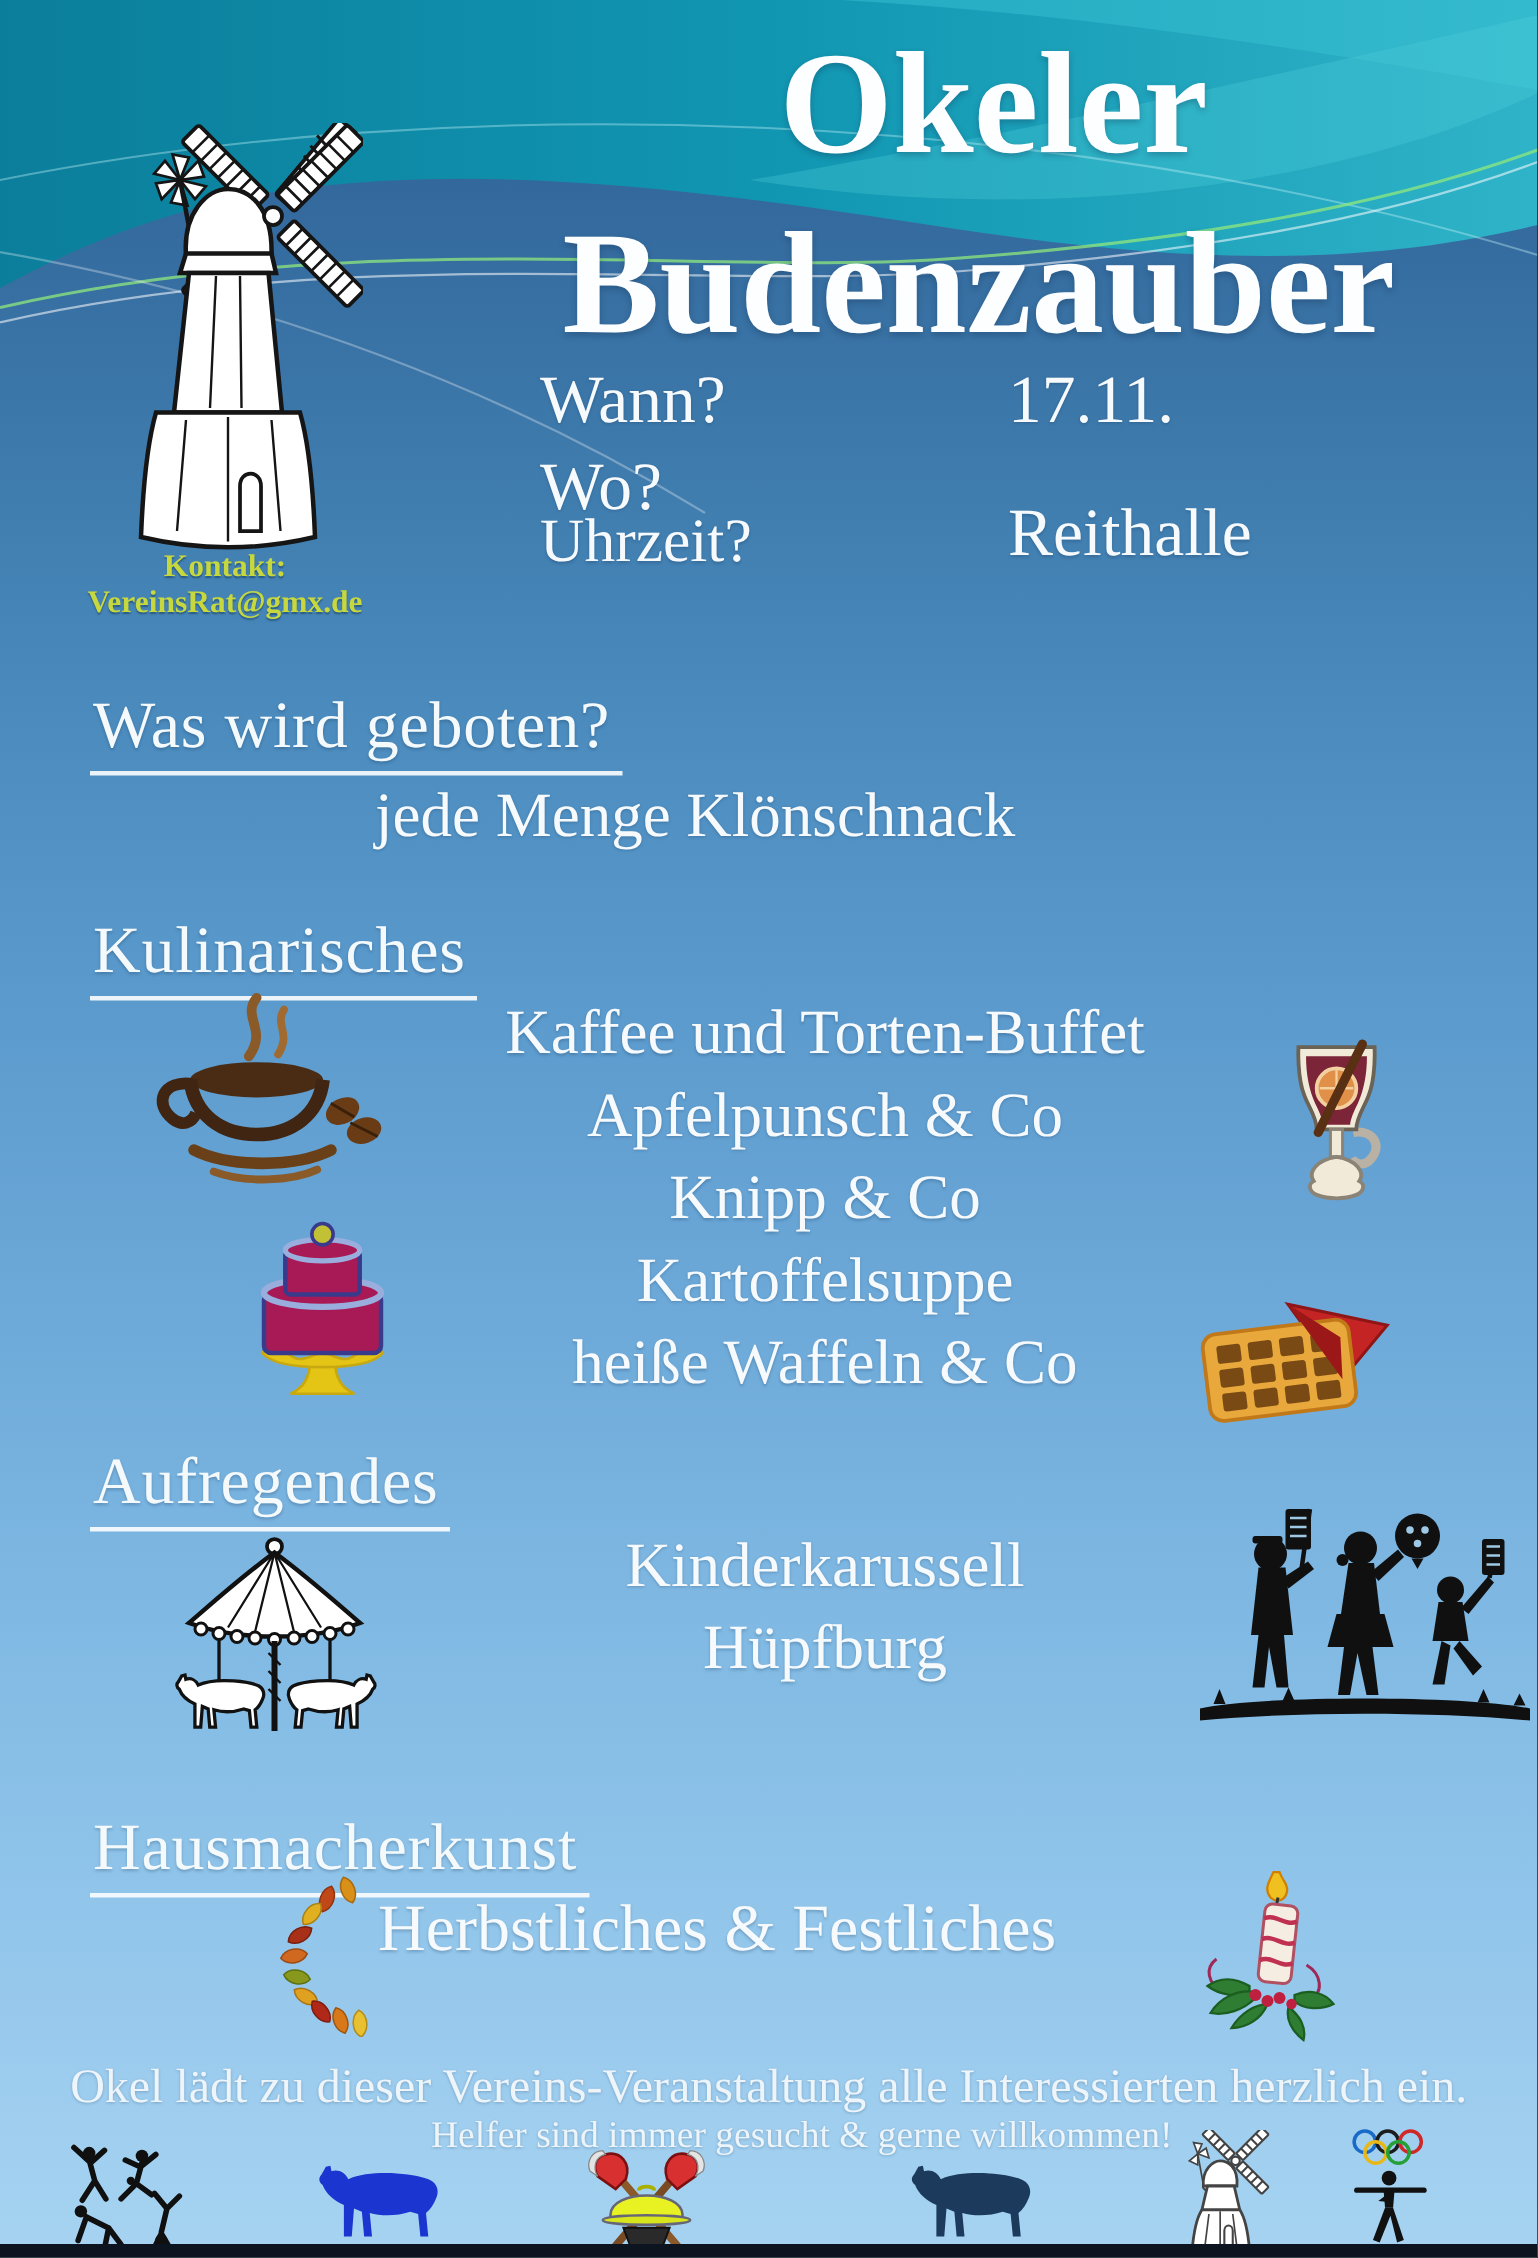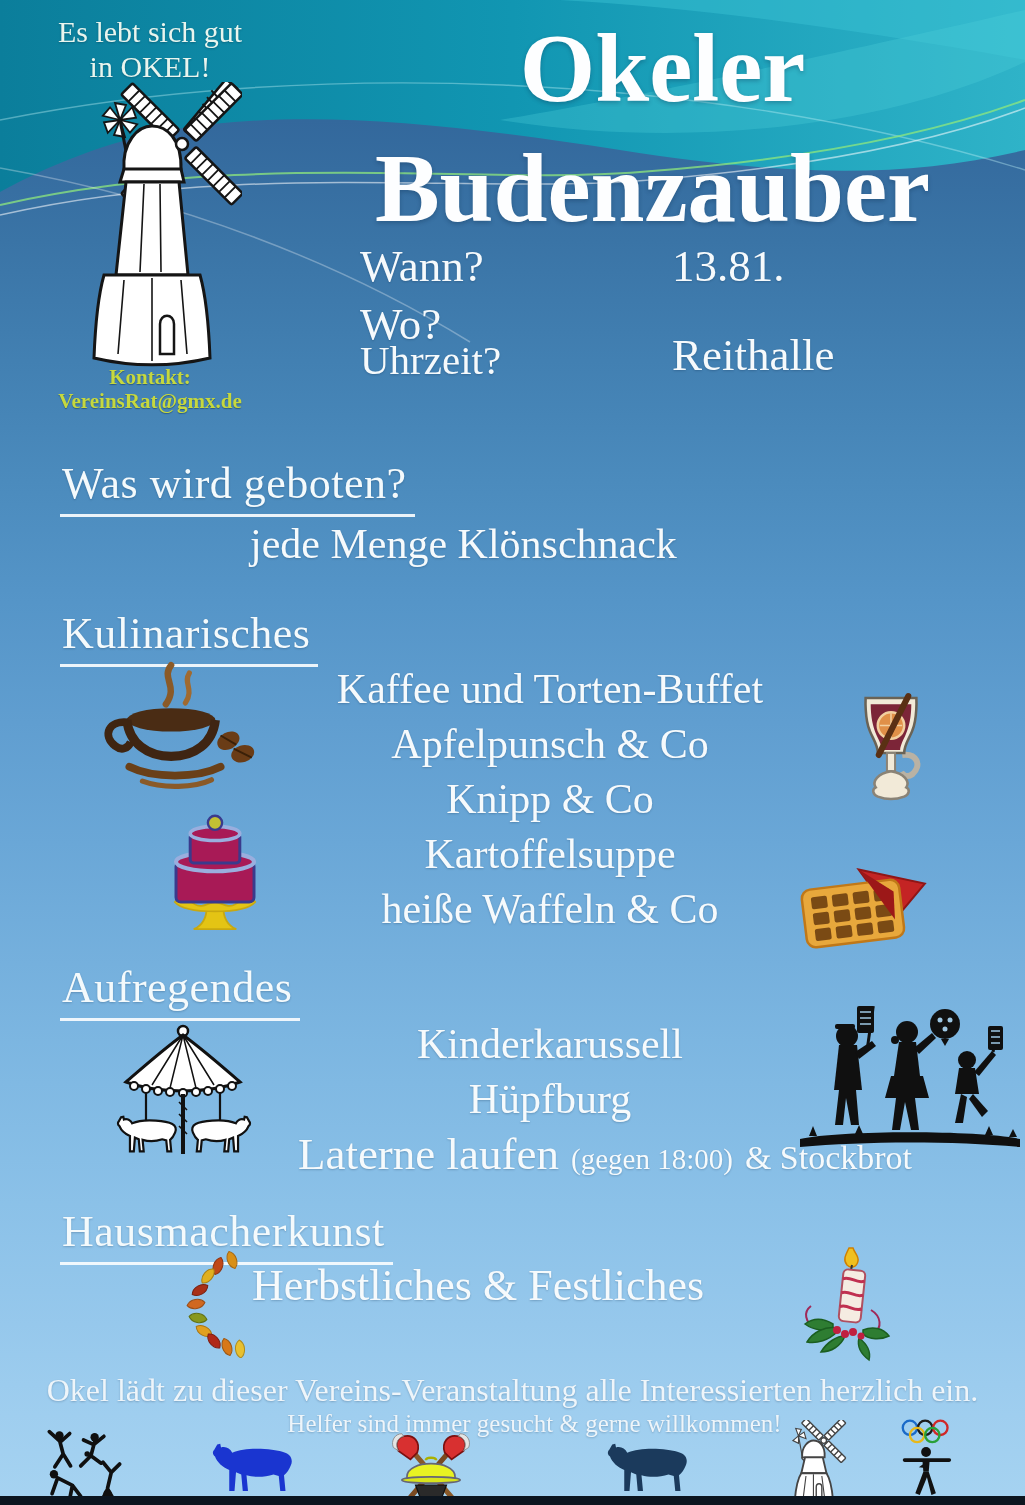--- a/index.html
+++ b/index.html
@@ -49,24 +49,20 @@
     </defs>
     <path d="M0,0 H1025 V150 C900,180 780,175 620,150 C440,122 300,108 170,130 C105,142 50,165 0,192 Z" fill="url(#tealGrad)"></path>
     <path d="M560,0 H1025 V60 C850,28 700,8 560,0 Z" fill="#3cc4d4" opacity="0.45"></path>
     <path d="M1025,10 C800,62 640,96 500,120 C700,152 900,122 1025,62 Z" fill="#4fd0dc" opacity="0.3"></path>
     <path d="M0,120 C300,60 700,70 1025,170" fill="none" stroke="#bfeff5" stroke-width="1.4" opacity="0.4"></path>
     <path d="M0,205 C240,150 480,185 640,172 C800,160 930,135 1025,100" fill="none" stroke="#8fe87c" stroke-width="2" opacity="0.75"></path>
     <path d="M0,215 C240,160 480,195 650,180 C810,167 935,142 1025,108" fill="none" stroke="#ffffff" stroke-width="1.5" opacity="0.55"></path>
     <path d="M0,168 C180,200 340,262 470,342" fill="none" stroke="#ffffff" stroke-width="1.5" opacity="0.3"></path>
   </svg>
 
-  <div class="abs center" style="left:28px;top:14px;width:244px;font-size:30px;line-height:1.18;color:#e9f5ee;text-shadow:0 1px 2px rgba(0,30,50,.3);">
-    <div>Es lebt sich gut</div>
-    <div>in OKEL!</div>
-  </div>
 
   <svg class="abs" style="left:62px;top:82px" width="180" height="285" viewBox="0 0 180 285">
     <g stroke="#151515" fill="#ffffff">
       <g stroke-width="2.5">
         <g transform="rotate(40 120 62)">
             <rect x="12" y="-7" width="64" height="14" rx="2"></rect>
             <path d="M20,-7 L22,7 M28,-7 L30,7 M36,-7 L38,7 M44,-7 L46,7 M52,-7 L54,7 M60,-7 L62,7 M68,-7 L70,7" fill="none" stroke-width="2" transform="translate(120 62) scale(0)"></path>
           </g>
       </g>
 
@@ -120,21 +116,21 @@
 
   <div class="abs center" style="left:18px;top:366px;width:264px;font-size:21px;font-weight:700;color:#c6d83e;line-height:1.12;text-shadow:0 1px 1px rgba(0,30,50,.4);">
     <div>Kontakt:</div>
     <div>VereinsRat@gmx.de</div>
   </div>
 
   <div class="abs title" style="left:300px;top:20px;width:725px;font-size:97px;">Okeler</div>
   <div class="abs title" style="left:280px;top:140px;width:745px;font-size:97px;">Budenzauber</div>
 
   <div class="abs t" style="left:360px;top:240px;font-size:45px;">Wann?</div>
-  <div class="abs t" style="left:672px;top:240px;font-size:45px;">13.81.</div>
+  <div class="abs t" style="left:672px;top:240px;font-size:45px;">17.11.</div>
   <div class="abs t" style="left:360px;top:298px;font-size:45px;">Wo?</div>
   <div class="abs t" style="left:672px;top:298px;font-size:45px;margin-top:31px;">Reithalle</div>
   <div class="abs t" style="left:360px;top:336px;font-size:41px;">Uhrzeit?</div>
 
   <div class="abs" style="left:60px;top:458px;text-align:center;"><span class="h">Was wird geboten?</span></div>
   <div class="abs t" style="left:250px;top:520px;font-size:42px;">jede Menge Klönschnack</div>
 
   <div class="abs" style="left:60px;top:608px;"><span class="h">Kulinarisches</span></div>
 
   <svg class="abs" style="left:90px;top:660px" width="170" height="138" viewBox="0 0 130 106">
@@ -228,25 +224,20 @@
         <use href="#horse-shape" fill="#fff" stroke="#111" stroke-width="4"></use>
       </g>
     <g transform="translate(146 92) scale(-0.55 0.55)">
         <use href="#horse-shape" fill="#fff" stroke="#111" stroke-width="4"></use>
       </g>
   </svg>
 
   <div class="abs t center" style="left:320px;top:1075px;width:460px;font-size:42px;">Hüpfburg</div>
   <div class="abs t center" style="left:320px;top:1020px;width:460px;font-size:42px;">Kinderkarussell</div>
 
-  <div class="abs t" style="left:250px;top:1128px;width:710px;display:flex;justify-content:center;align-items:baseline;gap:12px;white-space:nowrap;">
-    <span style="font-size:45px;">Laterne laufen</span>
-    <span style="font-size:29px;">(gegen 18:00)</span>
-    <span style="font-size:34px;">&amp; Stockbrot</span>
-  </div>
 
   <svg class="abs" style="left:795px;top:998px" width="230" height="160" viewBox="0 0 230 160">
     <g fill="#101010">
       <path d="M5,141 C45,132 185,132 225,141 L225,149 C160,143 70,143 5,149 Z"></path>
       <path d="M14,138 L18,128 L22,138 M60,136 L64,127 L68,136 M190,137 L194,128 L198,137 M214,139 L218,131 L222,139"></path>
 
       <circle cx="52" cy="38" r="11"></circle>
         <rect x="40" y="26" width="20" height="5" rx="2"></rect>
       <path d="M44,47 L62,47 L67,92 L39,92 Z"></path>
       <path d="M44,92 L40,127 L48,127 L51,100 L56,127 L64,127 L61,92 Z"></path>

